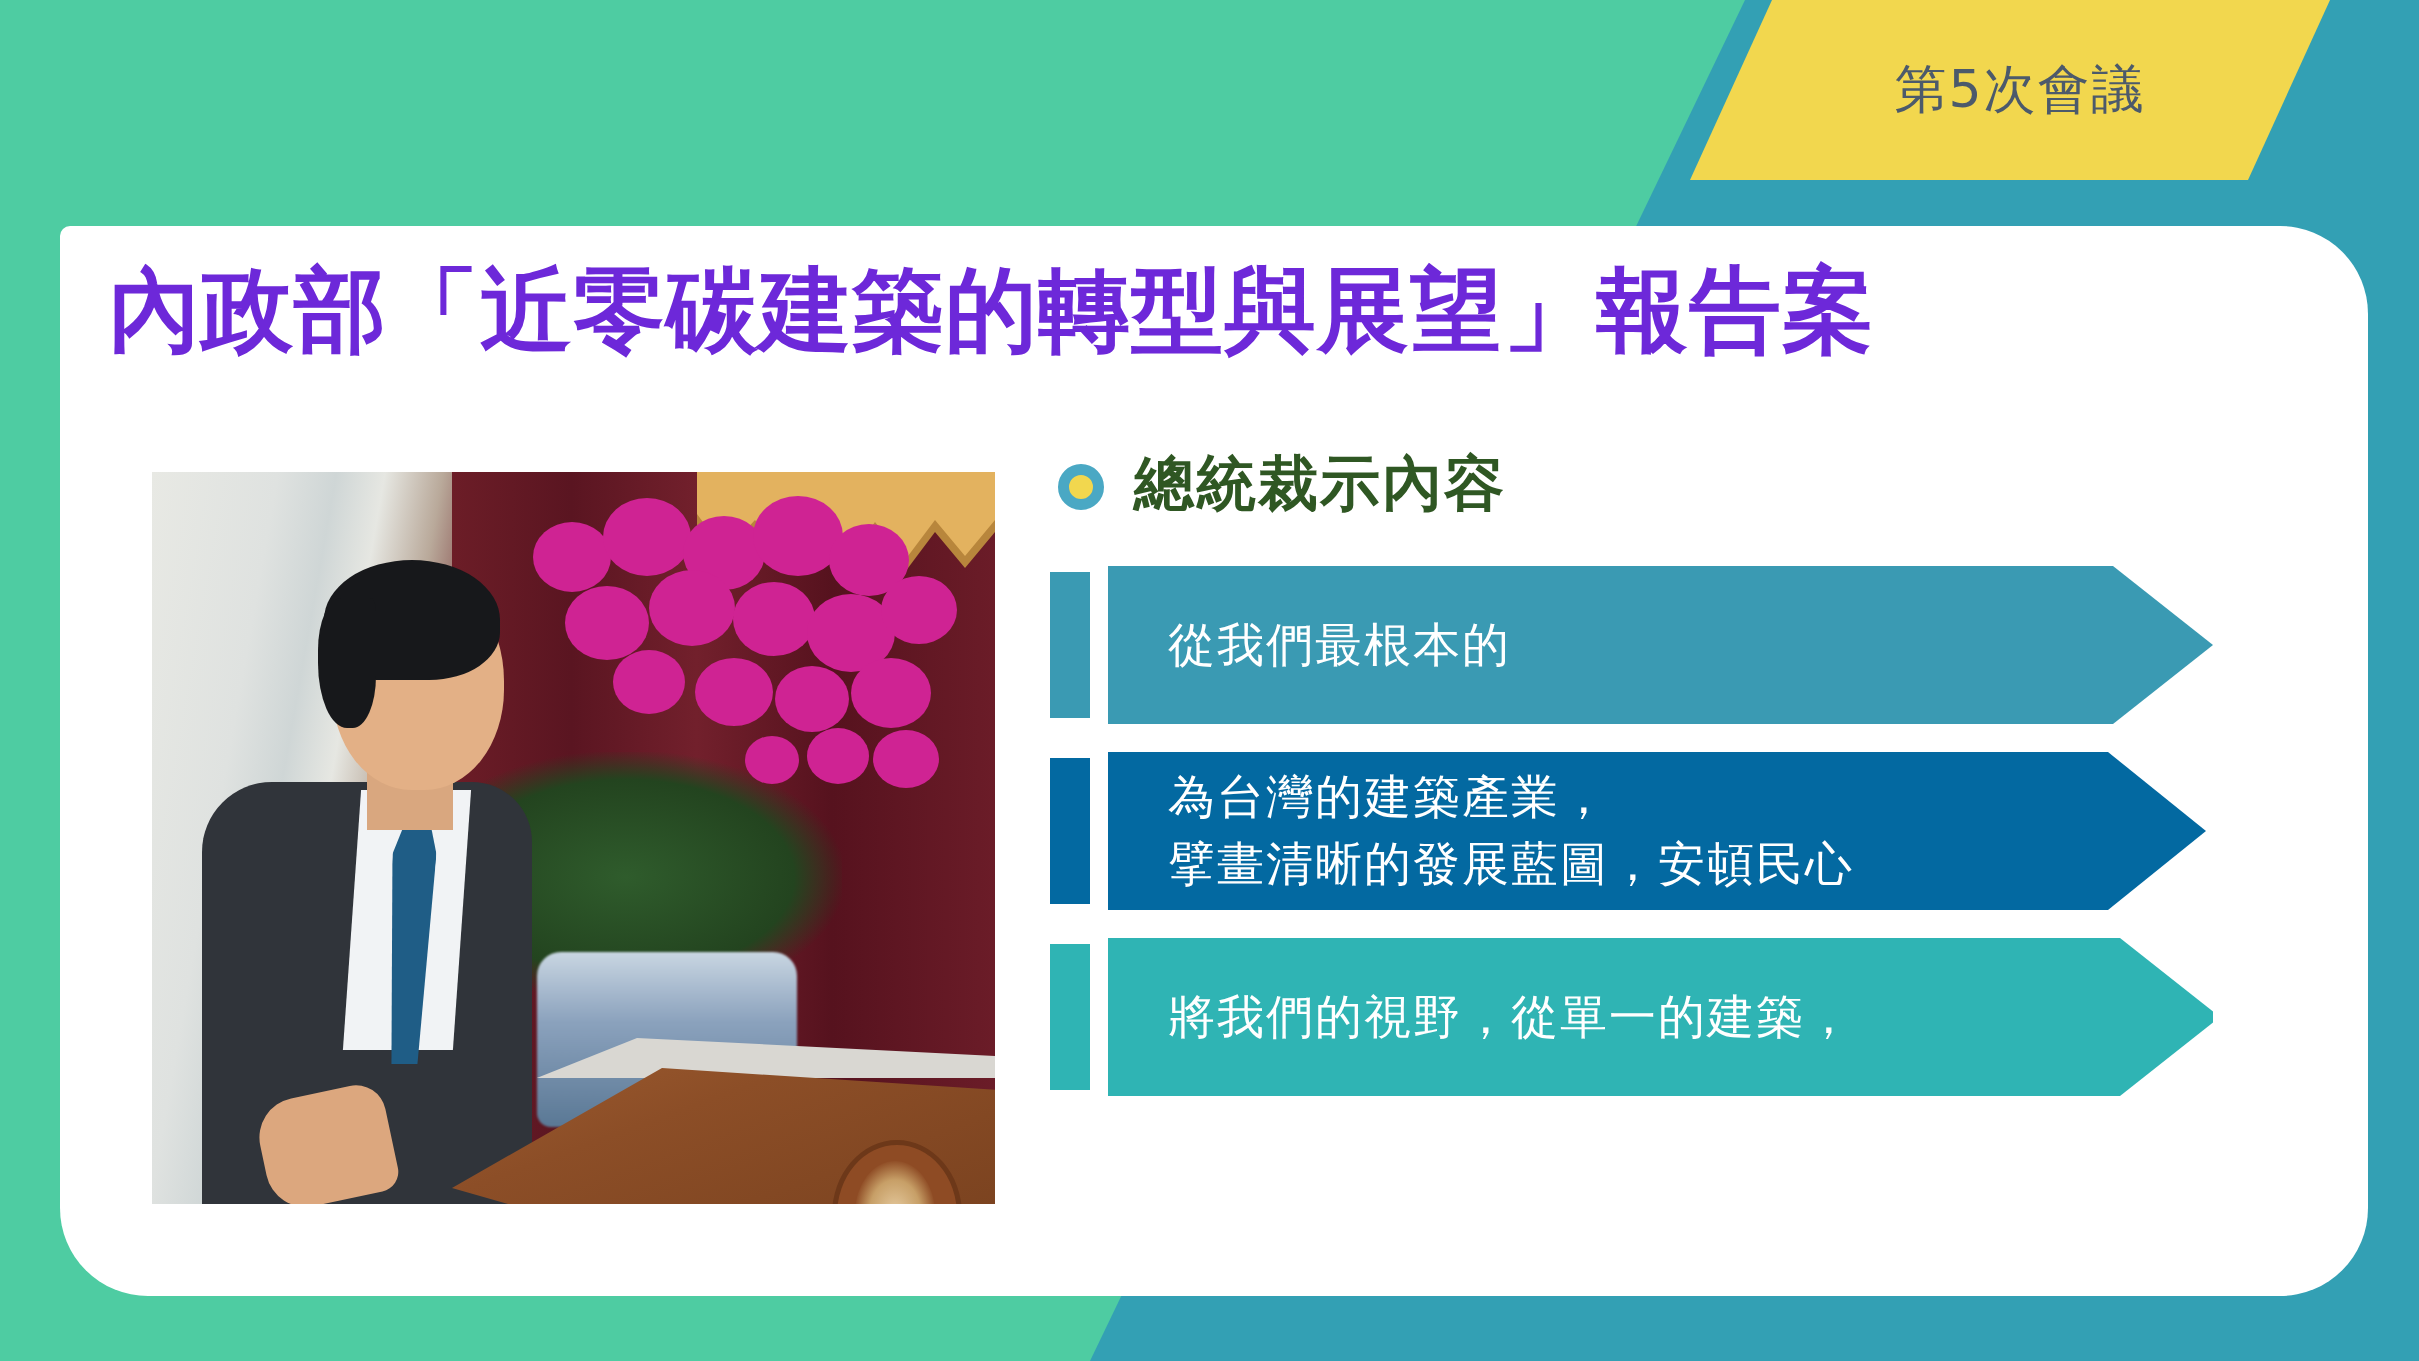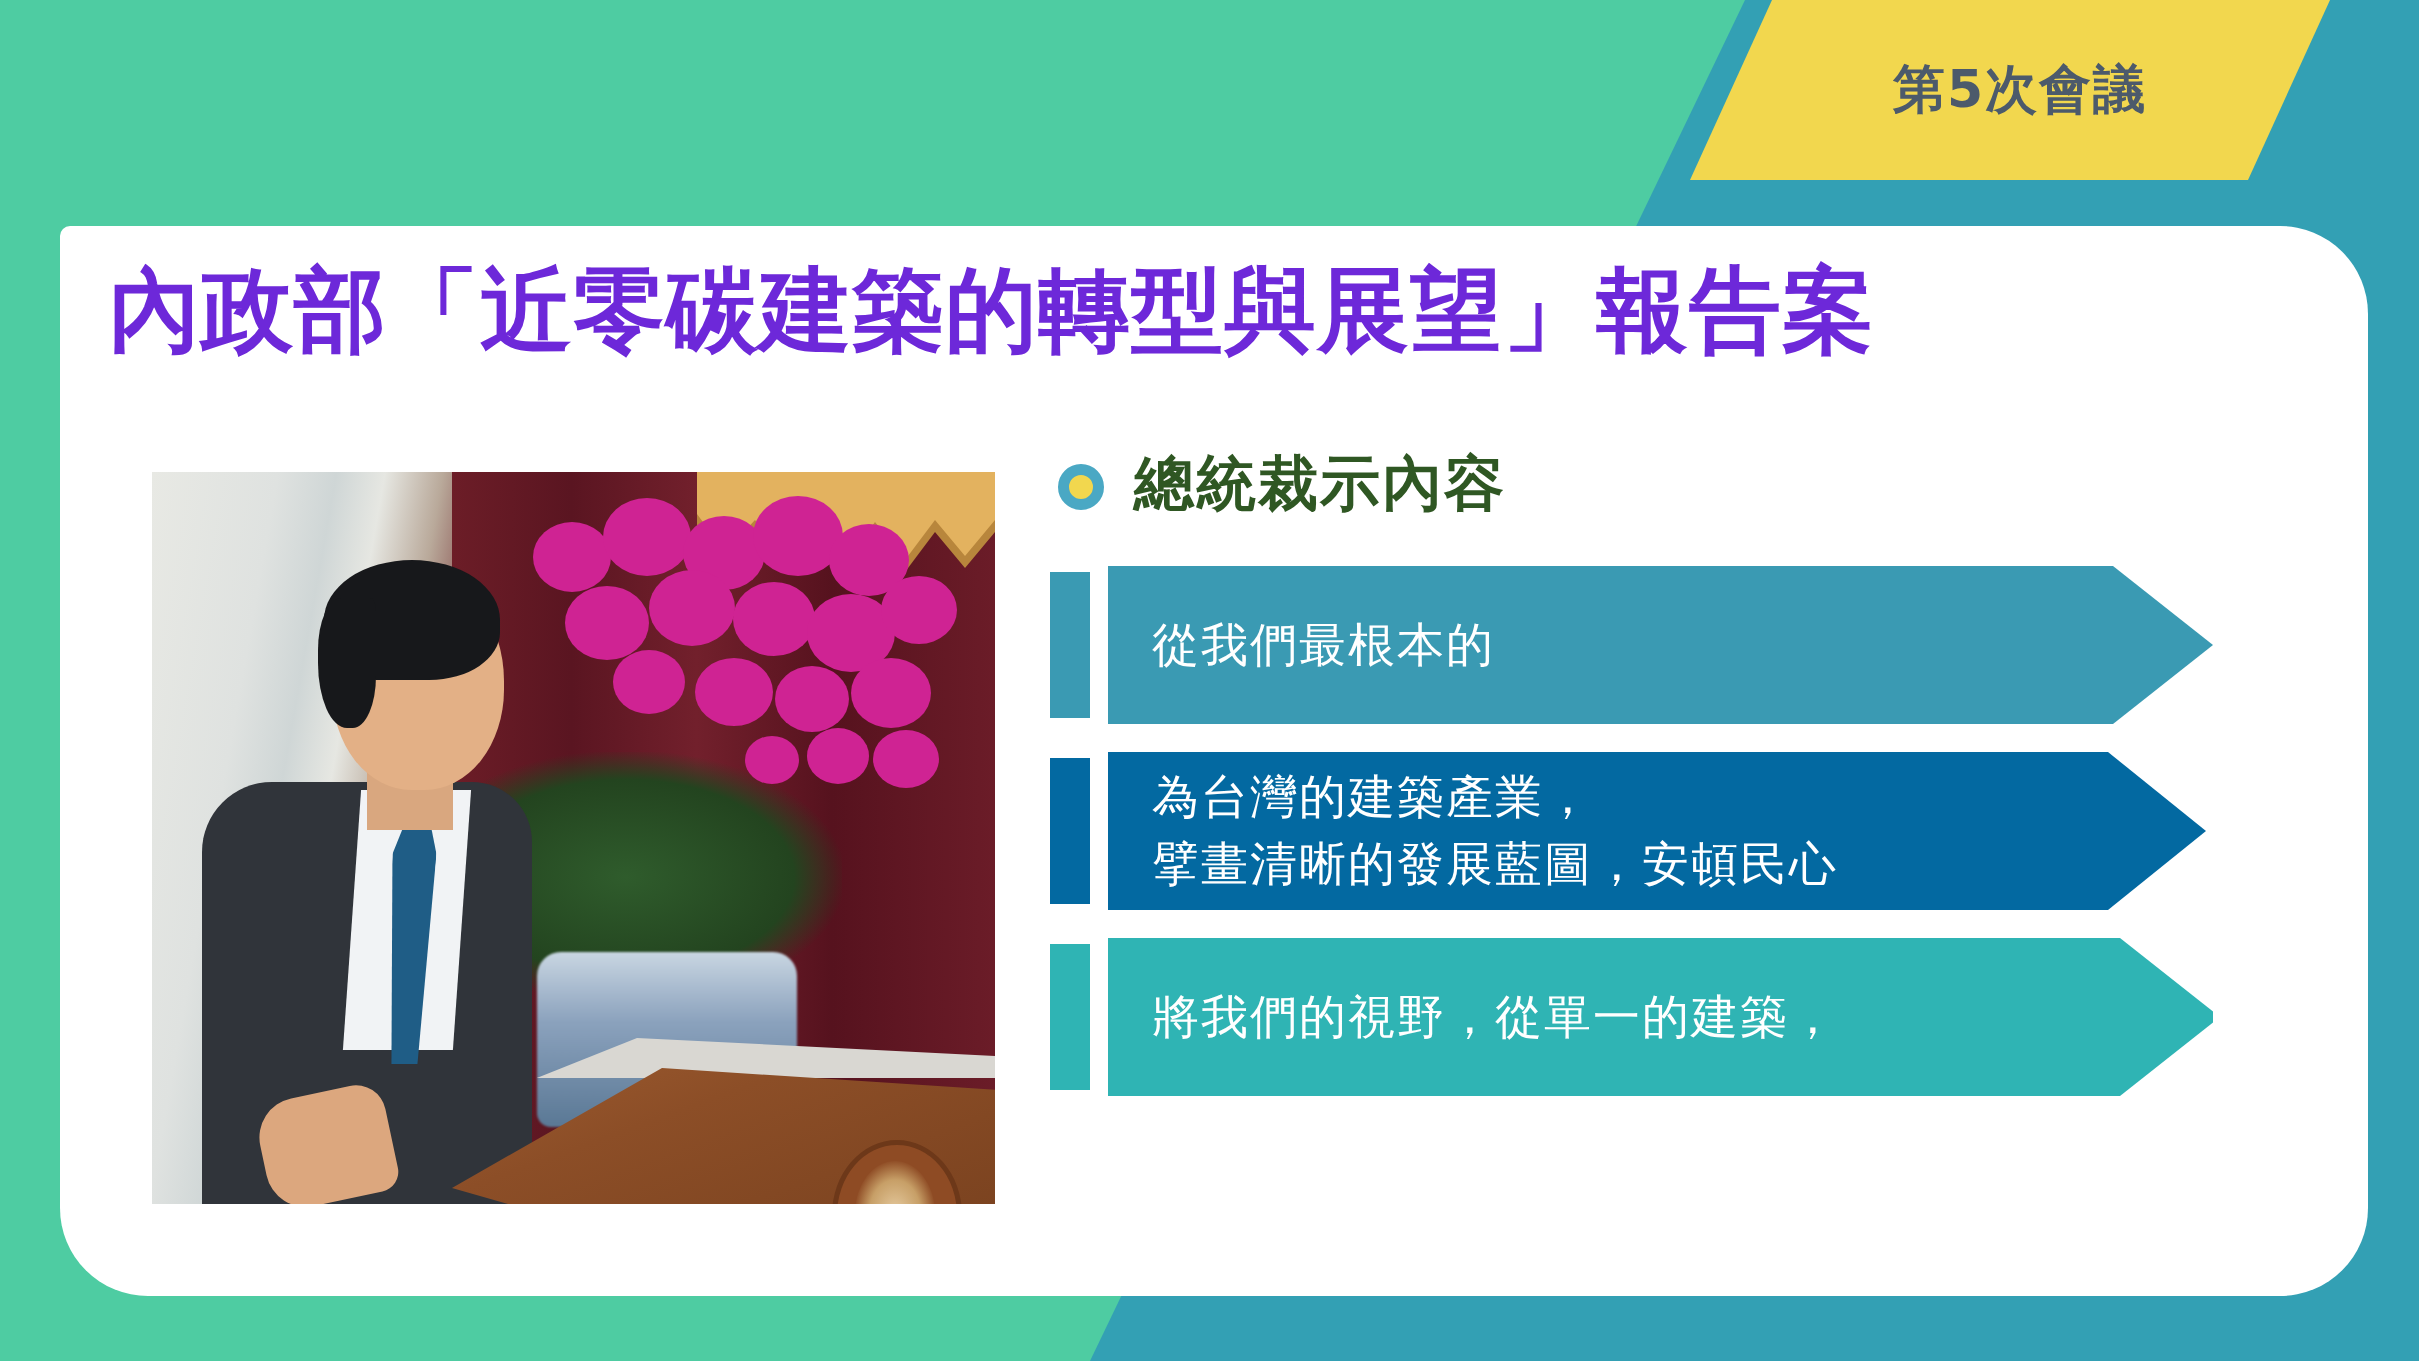--- a/index.html
+++ b/index.html
@@ -44,21 +44,21 @@
     position:absolute;left:1690px;top:0px;width:640px;height:180px;
   }
   .badge-shape{
     position:absolute;left:0;top:0;width:640px;height:180px;
     background:#f2d74e;
     clip-path:polygon(82px 0px, 640px 0px, 558px 180px, 0px 180px);
   }
   .badge-text{
     position:absolute;left:0;top:0;width:640px;height:180px;
     display:flex;align-items:center;justify-content:center;
-    font-size:52px;font-weight:bold;color:#4c5a6b;letter-spacing:2px;
+    font-size:52px;font-weight:normal;color:#4c5a6b;letter-spacing:2px;
     padding-left:20px;box-sizing:border-box;white-space:nowrap;
   }
   
   .main-title{
     position:absolute;left:108px;top:258px;
     font-size:92px;font-weight:bold;color:#6d28d9;
     letter-spacing:1px;white-space:nowrap;line-height:1.15;
   }
   
   .photo{
@@ -124,21 +124,21 @@
     white-space:nowrap;
   }
   .arrow-row{position:relative;height:158px;margin-top:28px;}
   .arrow-row .tab{
     position:absolute;left:0px;top:6px;width:40px;height:146px;
   }
   .arrow-row .body{
     position:absolute;left:58px;top:0px;width:1105px;height:158px;
     clip-path:polygon(0 0, 1005px 0, 1105px 79px, 1005px 158px, 0 158px);
     display:flex;flex-direction:column;justify-content:center;
-    padding-left:44px;box-sizing:border-box;
+    padding-left:60px;box-sizing:border-box;
   }
   .arrow-row .body .ln{
     font-size:47px;font-weight:500;color:#ffffff;letter-spacing:2px;
     line-height:1.42;white-space:nowrap;
   }
   .r1 .tab,.r1 .body{background:#3a9ab3;}
   .r2 .tab,.r2 .body{background:#0369a1;}
   .r3 .tab,.r3 .body{background:#2fb4b4;}
   .r2 .body{clip-path:polygon(0 0, 1000px 0, 1098px 79px, 1000px 158px, 0 158px);}
   .r3 .body{clip-path:polygon(0 0, 1012px 0, 1112px 79px, 1012px 158px, 0 158px);gap:8px;}

